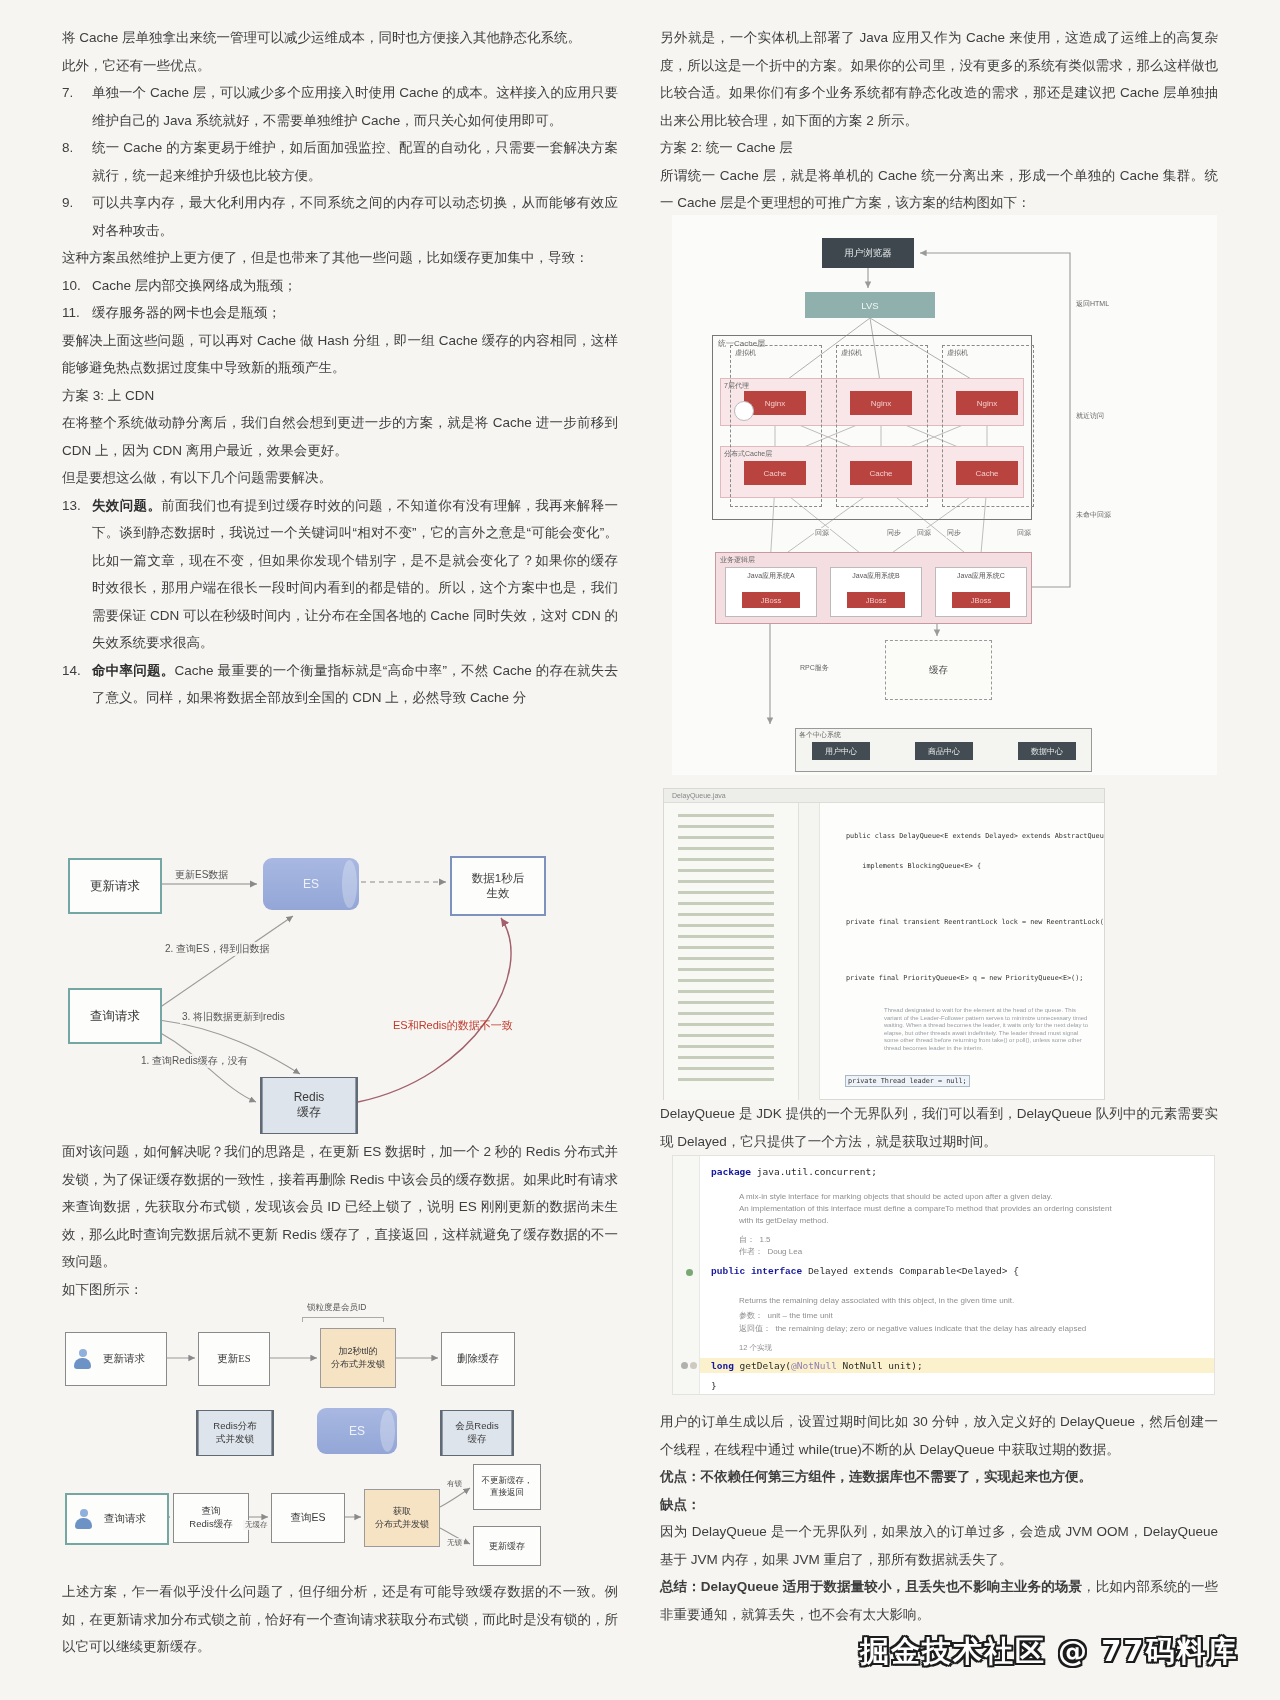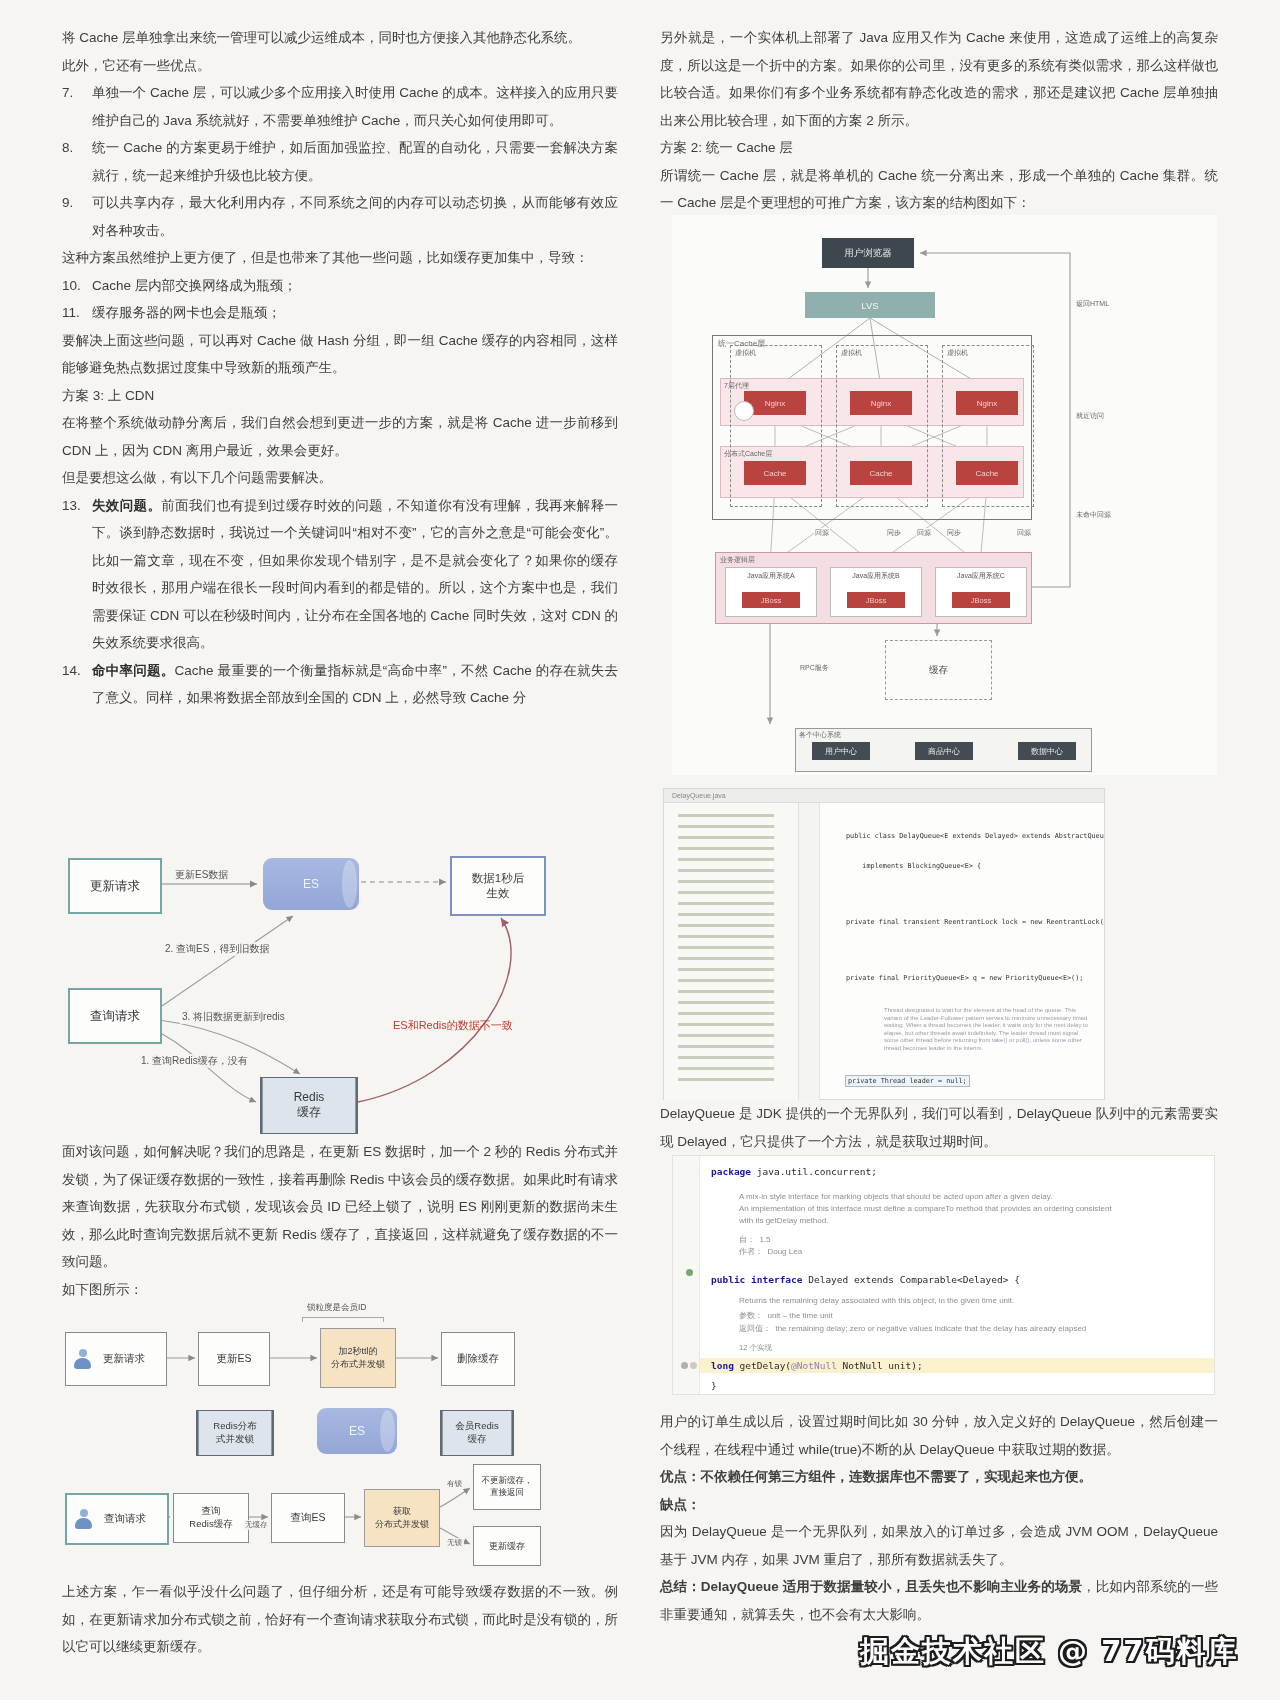--- a/index.html
+++ b/index.html
@@ -177,21 +177,21 @@
       <path d="M385,207 C398,200 406,194 415,188" stroke="#9a9a9a" stroke-width="1.1" fill="none" marker-end="url(#m2)"></path>
       <path d="M385,228 C398,235 406,240 415,244" stroke="#9a9a9a" stroke-width="1.1" fill="none" marker-end="url(#m2)"></path>
     </svg>
     <span class="lbl sm" style="left:250px;top:2px;font-size:8.5px;">锁粒度是会员ID</span>
     <div class="bracket" style="left:247px;top:17px;width:80px;"></div>
 
     <div class="box" style="left:10px;top:32px;width:84px;height:52px;padding-left:16px;font-size:10.5px;">
       <span class="person"></span>
       <span>更新请求</span>
     </div>
-    <div class="box" style="left:143px;top:32px;width:70px;height:52px;font-size:10.5px;">更新ES</div>
+    <div class="box" style="left:143px;top:32px;width:70px;height:52px;font-size:10.5px;font-family:Liberation Serif, serif;">更新ES</div>
     <div class="box tan" style="left:265px;top:28px;width:74px;height:58px;font-size:9px;">加2秒ttl的
 分布式并发锁</div>
     <div class="box" style="left:386px;top:32px;width:72px;height:52px;font-size:10.5px;">删除缓存</div>
 
     <div class="box qbox" style="left:141px;top:110px;width:76px;height:44px;font-size:9.5px;">Redis分布
 式并发锁</div>
     <div class="cyl" style="left:262px;top:108px;width:80px;height:46px;">ES</div>
     <div class="box qbox" style="left:385px;top:110px;width:72px;height:44px;font-size:9.5px;">会员Redis
 缓存</div>
 
@@ -335,21 +335,21 @@
     <div class="g-dot" style="left:13px;top:113px;background:#7aa874;"></div>
     <div class="g-dot" style="left:8px;top:206px;background:#b0b0ac;"></div>
     <div class="g-dot" style="left:17px;top:206px;background:#cfcac0;"></div>
 
     <div class="j-line" style="top:10px;"><span class="kw">package</span><span> java.util.concurrent;</span></div>
     <div class="j-doc" style="top:36px;">A mix-in style interface for marking objects that should be acted upon after a given delay.</div>
     <div class="j-doc" style="top:48px;">An implementation of this interface must define a compareTo method that provides an ordering consistent</div>
     <div class="j-doc" style="top:60px;">with its getDelay method.</div>
     <div class="j-doc" style="top:78px;">自：  1.5</div>
     <div class="j-doc" style="top:90px;">作者：  Doug Lea</div>
-    <div class="j-line" style="top:118px;"><span class="kw">public interface</span><span> Delayed extends Comparable&lt;Delayed&gt; {</span></div>
+    <div class="j-line" style="top:110px;font-family:Liberation Mono, monospace;"><span class="kw">public interface</span><span> Delayed extends Comparable&lt;Delayed&gt; {</span></div>
     <div class="j-doc" style="top:140px;">Returns the remaining delay associated with this object, in the given time unit.</div>
     <div class="j-doc" style="top:154px;">参数：  unit – the time unit</div>
     <div class="j-doc" style="top:167px;">返回值：  the remaining delay; zero or negative values indicate that the delay has already elapsed</div>
     <div class="j-doc" style="top:187px;font-size:7.5px;">12 个实现</div>
     <div class="j-hl" style="top:202px;"></div>
     <div class="j-line" style="top:204px;"><span class="kw">long</span><span> getDelay(</span><span class="ann">@NotNull</span><span> NotNull unit);</span></div>
     <div class="j-line" style="top:224px;">}</div>
   </div>
 
   <div class="col" style="left:660px;top:1408px;width:558px;">

